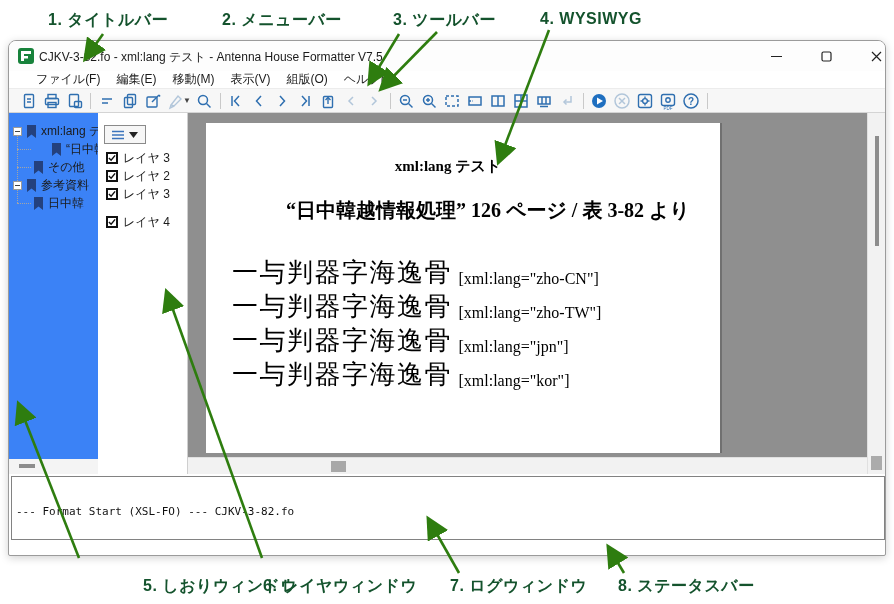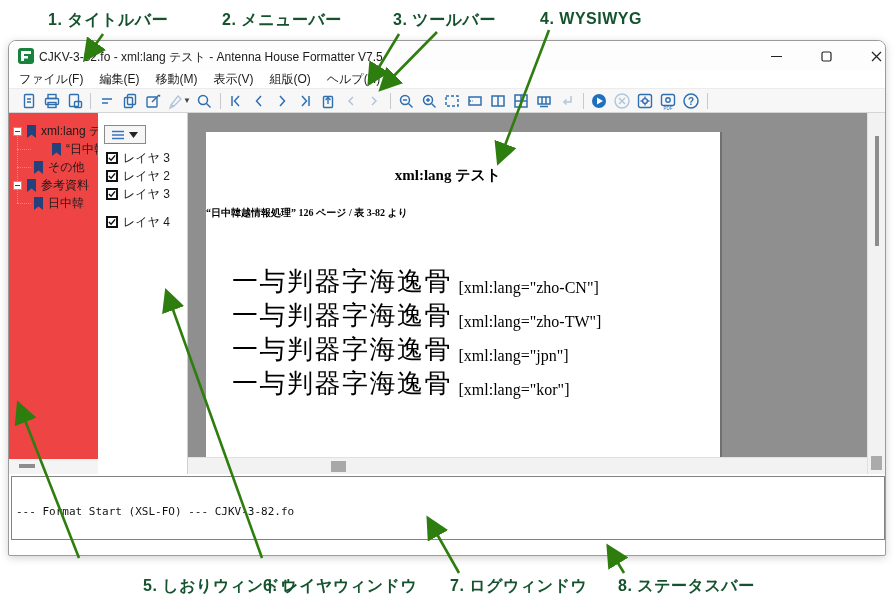--- a/index.html
+++ b/index.html
@@ -13,57 +13,57 @@
   #appwin { position:absolute; left:8px; top:40px; width:878px; height:516px;
     background:#fff; border:1px solid #9b9b9b; border-radius:8px 8px 2px 2px;
     box-shadow:0 2px 8px rgba(0,0,0,.18); overflow:hidden; }
   
   #titlebar { position:absolute; left:0; top:0; width:100%; height:30px; background:#fdfdfd; }
   #titletext { position:absolute; left:30px; top:8px; font-size:12px; color:#1b1b1b; white-space:nowrap; }
   .winbtn { position:absolute; top:0; width:42px; height:30px; display:flex;
     align-items:center; justify-content:center; color:#222; }
   
   #menubar { position:absolute; left:0; top:30px; width:100%; height:18px; background:#fff;
-    display:flex; align-items:center; padding-left:2px; border-bottom:1px solid #ececec; }
+    display:flex; align-items:center; padding-left:19px; border-bottom:1px solid #ececec; }
   .menuitem { font-size:12px; color:#1b1b1b; padding:1px 8px; white-space:nowrap; }
   
   #toolbar { position:absolute; left:0; top:48px; width:100%; height:24px; background:#f7f7f7;
     border-bottom:1px solid #d4d4d4; display:flex; align-items:center; padding-left:8px; }
   .tbtn { width:23px; height:20px; display:flex; align-items:center; justify-content:center;
     color:#2f6fb0; flex:0 0 auto; }
   .tbtn.dis { color:#b2c6da; }
   .tsep { width:1px; height:16px; background:#c9c9c9; margin:0 4px; flex:0 0 auto; }
   .caret { color:#444; font-size:8px; margin:0 2px 0 -4px; flex:0 0 auto; }
   
   #main { position:absolute; left:0; top:72px; width:100%; height:361px; background:#fff; }
-  #bookmarkpane { position:absolute; left:0; top:0; width:101px; height:361px; background:#ef4444;
+  #bookmarkpane { position:absolute; left:0; top:0; width:101px; height:361px; background:#3b82f6;
     border-right:1px solid #cfcfcf; overflow:hidden; }
   .treerow { position:absolute; left:0; height:18px; display:flex; align-items:center;
     font-size:12px; color:#1b1b1b; white-space:nowrap; }
   .expander { width:9px; height:9px; border:1px solid #9a9a9a; background:#fff; display:flex;
     align-items:center; justify-content:center; margin-right:4px; flex:0 0 auto; }
   .expander::after { content:""; width:5px; height:1px; background:#444; }
   .bmicon { margin-right:4px; flex:0 0 auto; }
   .guide { position:absolute; border-left:1px dotted #a5a5a5; width:0; }
   .guideh { position:absolute; border-top:1px dotted #a5a5a5; height:0; }
   #layerpane { position:absolute; left:89px; top:0; width:90px; height:361px; background:#fff;
     border-right:1px solid #cfcfcf; }
   #layermenubtn { position:absolute; left:6px; top:12px; width:42px; height:19px; background:#f6f6f6;
     border:1px solid #8a8a8a; display:flex; align-items:center; justify-content:center; gap:5px; }
   .layerrow { position:absolute; left:8px; height:16px; display:flex; align-items:center;
     font-size:12px; color:#1b1b1b; white-space:nowrap; }
   .cbx { width:12px; height:12px; border:2px solid #111; background:#fff; margin-right:5px;
     display:flex; align-items:center; justify-content:center; flex:0 0 auto; }
   
   #viewport { position:absolute; left:179px; top:0; width:679px; height:344px; background:#8f8f8f; overflow:hidden; }
-  #page { position:absolute; left:18px; top:19px; width:516px; height:330px; background:#fff;
+  #page { position:absolute; left:18px; top:10px; width:516px; height:330px; background:#fff;
     border-right:2px solid #707070; }
   .doc-serif { font-family:"Liberation Serif", serif; color:#000; position:absolute; white-space:nowrap; }
   #doctitle { left:0; top:34px; width:484px; text-align:center; font-size:15px; font-weight:bold; }
-  #docsubtitle { left:0; top:74px; width:484px; text-align:left; font-size:10px; font-weight:bold; }
+  #docsubtitle { left:0; top:74px; width:484px; text-align:right; font-size:20px; font-weight:bold; }
   #codestrip { left:28px; top:117px; font-size:13.5px; word-spacing:9px; }
   .cjkrow { left:26px; display:flex; align-items:flex-end; }
   .cjkchars { font-family:"Liberation Serif", serif; font-size:26px; word-spacing:-5px; line-height:30px; }
   .cjktag { font-family:"Liberation Serif", serif; font-size:16px; margin-left:8px; }
   
   #vscroll { position:absolute; left:858px; top:0; width:18px; height:361px; background:#f2f2f2;
     border-left:1px solid #e0e0e0; }
   #vthumb { position:absolute; left:7px; top:23px; width:4px; height:110px; background:#8d8d8d; }
   #vscrollend { position:absolute; left:3px; top:343px; width:11px; height:14px; background:#ababab; }
   #hscroll { position:absolute; left:179px; top:344px; width:679px; height:17px; background:#f2f2f2;

